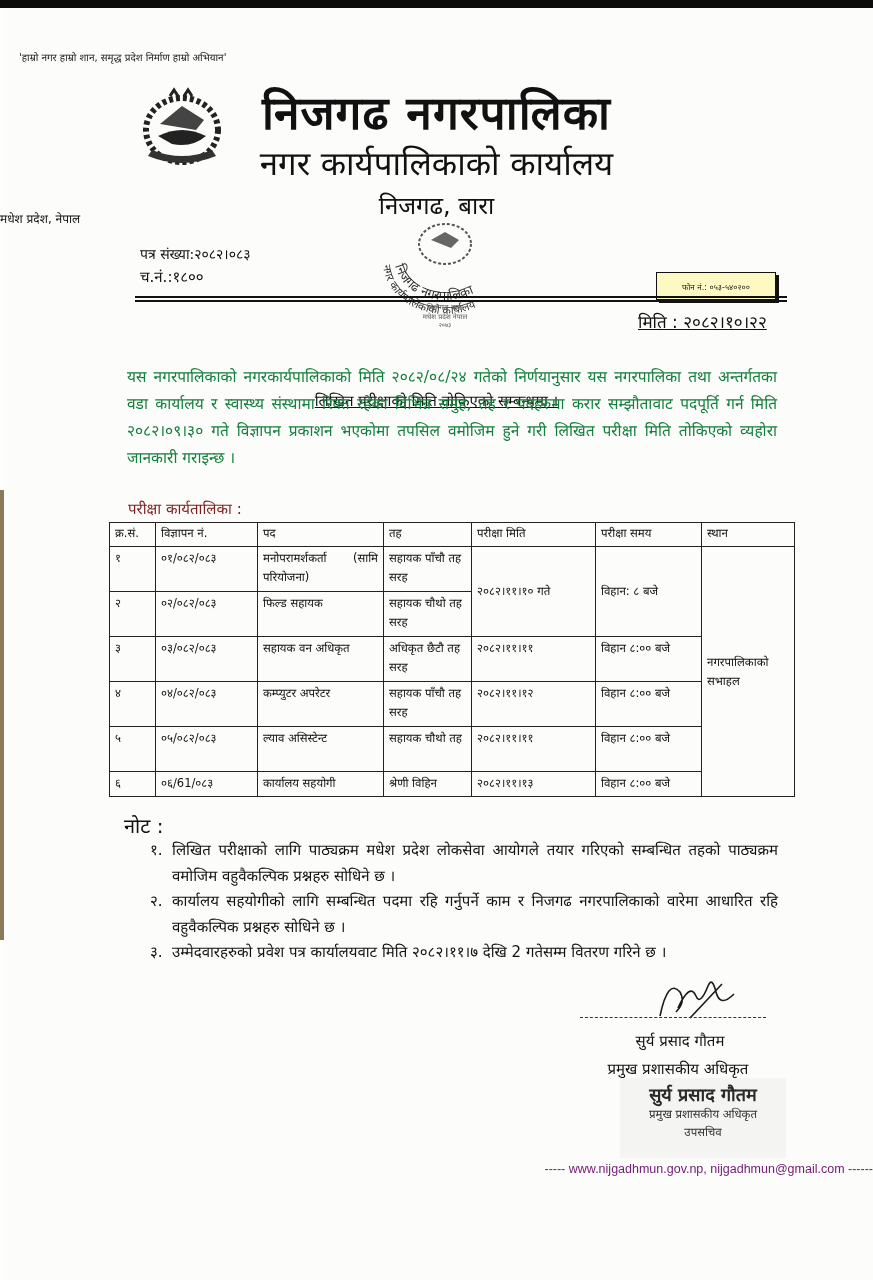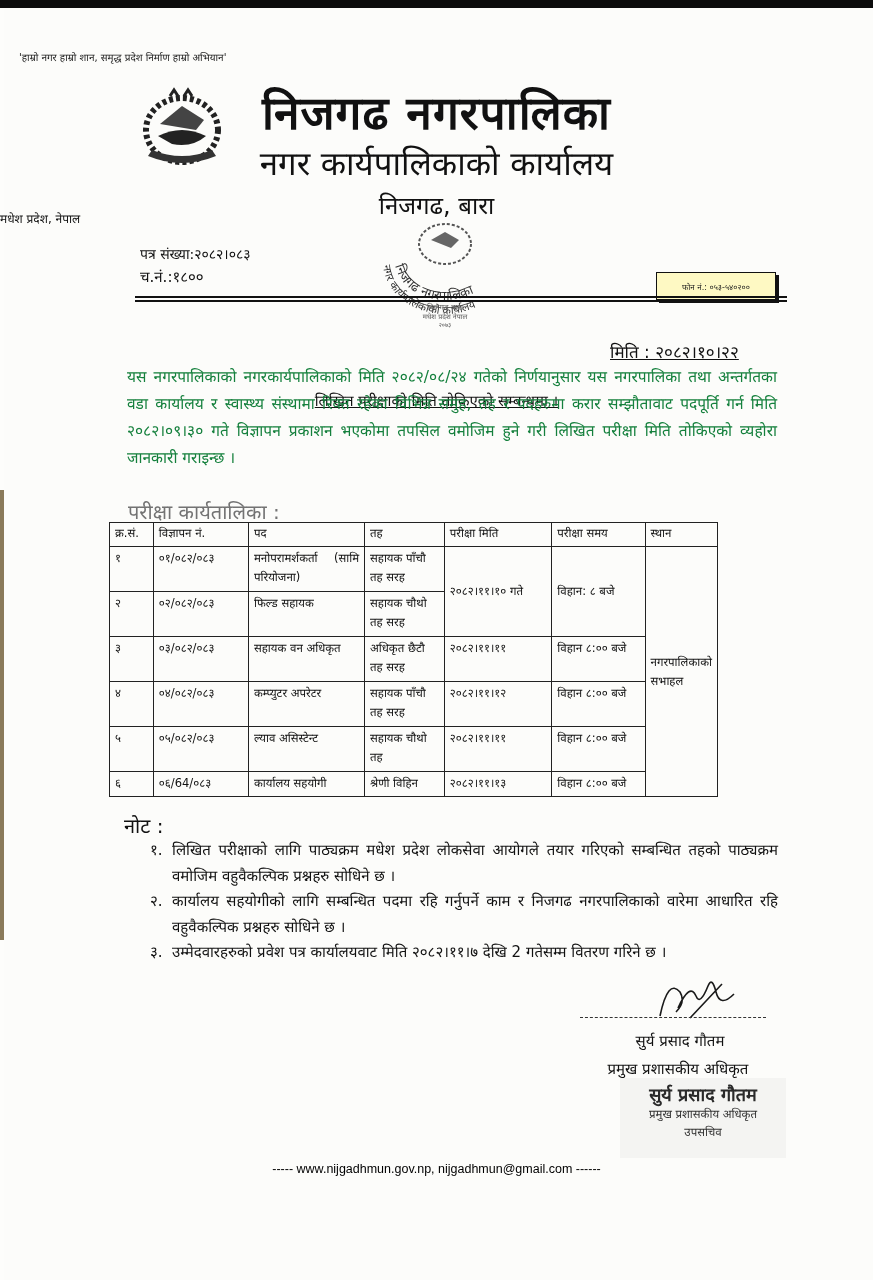--- a/index.html
+++ b/index.html
@@ -18,27 +18,27 @@
   .title2 { position:absolute; left:0; width:873px; top:140px; text-align:center; font-size:33px; color:#111; }
   .addr1 { position:absolute; left:0; width:873px; top:188px; text-align:center; font-size:24px; color:#111; }
   .addr2 { position:absolute; left:0; width:873px; top:210px; text-align:left; font-size:12px; color:#111; }
 
   .seal { position:absolute; left:375px; top:210px; width:140px; height:120px; }
   .refno { position:absolute; left:140px; top:244px; font-size:14px; color:#111; }
   .chno { position:absolute; left:140px; top:266px; font-size:15px; color:#111; }
   .phonebox { position:absolute; left:656px; top:252px; width:118px; height:26px; border:1.5px solid #111; box-shadow:3px 3px 0 #111; display:flex; align-items:center; justify-content:center; font-size:8px; background:#fef9c3;margin-top:20px; }
   .rule1 { position:absolute; left:135px; top:296px; width:652px; height:2px; background:#111; }
   .rule2 { position:absolute; left:135px; top:300px; width:652px; height:2px; background:#111; }
-  .datebox { position:absolute; left:610px; top:310px; font-size:17px; text-decoration:underline; color:#111;margin-top:30px; }
+  .datebox { position:absolute; left:638px; top:310px; font-size:17px; text-decoration:underline; color:#111; }
 
   .subject { position:absolute; left:0; width:873px; top:342px; text-align:center; font-size:15px; text-decoration:underline; color:#111;margin-top:48px; }
   .bodytext { position:absolute; left:127px; top:364px; width:650px; font-size:15.5px; line-height:27px; text-align:justify; text-align-last:left; color:#15803d; }
 
-  .schedlabel { position:absolute; left:128px; top:498px; font-size:20px; color:#737373; }
-  table.sched { position:absolute; left:109px; top:522px; width:609px; border-collapse:collapse; font-size:11.5px; color:#111; }
+  .schedlabel { position:absolute; left:128px; top:498px; font-size:15px; color:#7f1d1d; }
+  table.sched { position:absolute; left:109px; top:522px; width:686px; border-collapse:collapse; font-size:11.5px; color:#111; }
   table.sched th, table.sched td { border:1.5px solid #222; padding:2px 5px; vertical-align:top; text-align:left; font-weight:normal; }
   table.sched th { height:19px; }
   table.sched td { height:40px; line-height:19px; }
   table.sched tr.last td { height:20px; }
   td.mid { vertical-align:middle !important; }
 
   .notelabel { position:absolute; left:124px; top:812px; font-size:20px; color:#111; }
   .notes { position:absolute; left:150px; top:838px; width:628px; font-size:15px; line-height:25.5px; color:#111; }
   .note { display:flex; text-align:justify; }
   .note .num { width:22px; flex:none; }
@@ -46,21 +46,21 @@
 
   .signature { position:absolute; left:650px; top:972px; width:90px; height:50px; }
   .sigline { position:absolute; left:580px; top:1017px; width:186px; border-top:1.5px dashed #333; }
   .signame { position:absolute; left:590px; top:1030px; width:180px; text-align:center; font-size:15px; color:#111; }
   .sigpost { position:absolute; left:578px; top:1058px; width:200px; text-align:center; font-size:15px; color:#111; }
   .stampbox { position:absolute; left:620px; top:1078px; width:166px; height:80px; background:#f4f4f2; }
   .stampname { position:absolute; left:620px; top:1082px; width:166px; text-align:center; font-size:18px; font-weight:bold; color:#2a2a2a; }
   .stamppost { position:absolute; left:620px; top:1106px; width:166px; text-align:center; font-size:11.5px; color:#333; }
   .stampsub { position:absolute; left:620px; top:1124px; width:166px; text-align:center; font-size:11.5px; color:#333; }
 
-  .footer { position:absolute; left:0; width:873px; top:1162px; text-align:center; font-family:"Liberation Sans", sans-serif; font-size:12.5px; color:#000000; }
+  .footer { position:absolute; left:0; width:873px; top:1162px; text-align:right; font-family:"Liberation Sans", sans-serif; font-size:12.5px; color:#701a75; }
 </style>
 </head>
 <body>
 
 <div class="topbar"></div>
 <div class="paper"></div>
 <div class="leftedge"></div>
 
 <div class="slogan">'हाम्रो नगर हाम्रो शान, समृद्ध प्रदेश निर्माण हाम्रो अभियान'</div>
 
@@ -162,21 +162,21 @@
     <tr>
       <td>५</td>
       <td>०५/०८२/०८३</td>
       <td>ल्याव असिस्टेन्ट</td>
       <td>सहायक चौथो तह</td>
       <td>२०८२।११।११</td>
       <td>विहान ८:०० बजे</td>
     </tr>
     <tr class="last">
       <td>६</td>
-      <td>०६/64/०८३</td>
+      <td>०६/61/०८३</td>
       <td>कार्यालय सहयोगी</td>
       <td>श्रेणी विहिन</td>
       <td>२०८२।११।१३</td>
       <td>विहान ८:०० बजे</td>
     </tr>
   </tbody>
 </table>
 
 <div class="notelabel">नोट :</div>
 <div class="notes">

